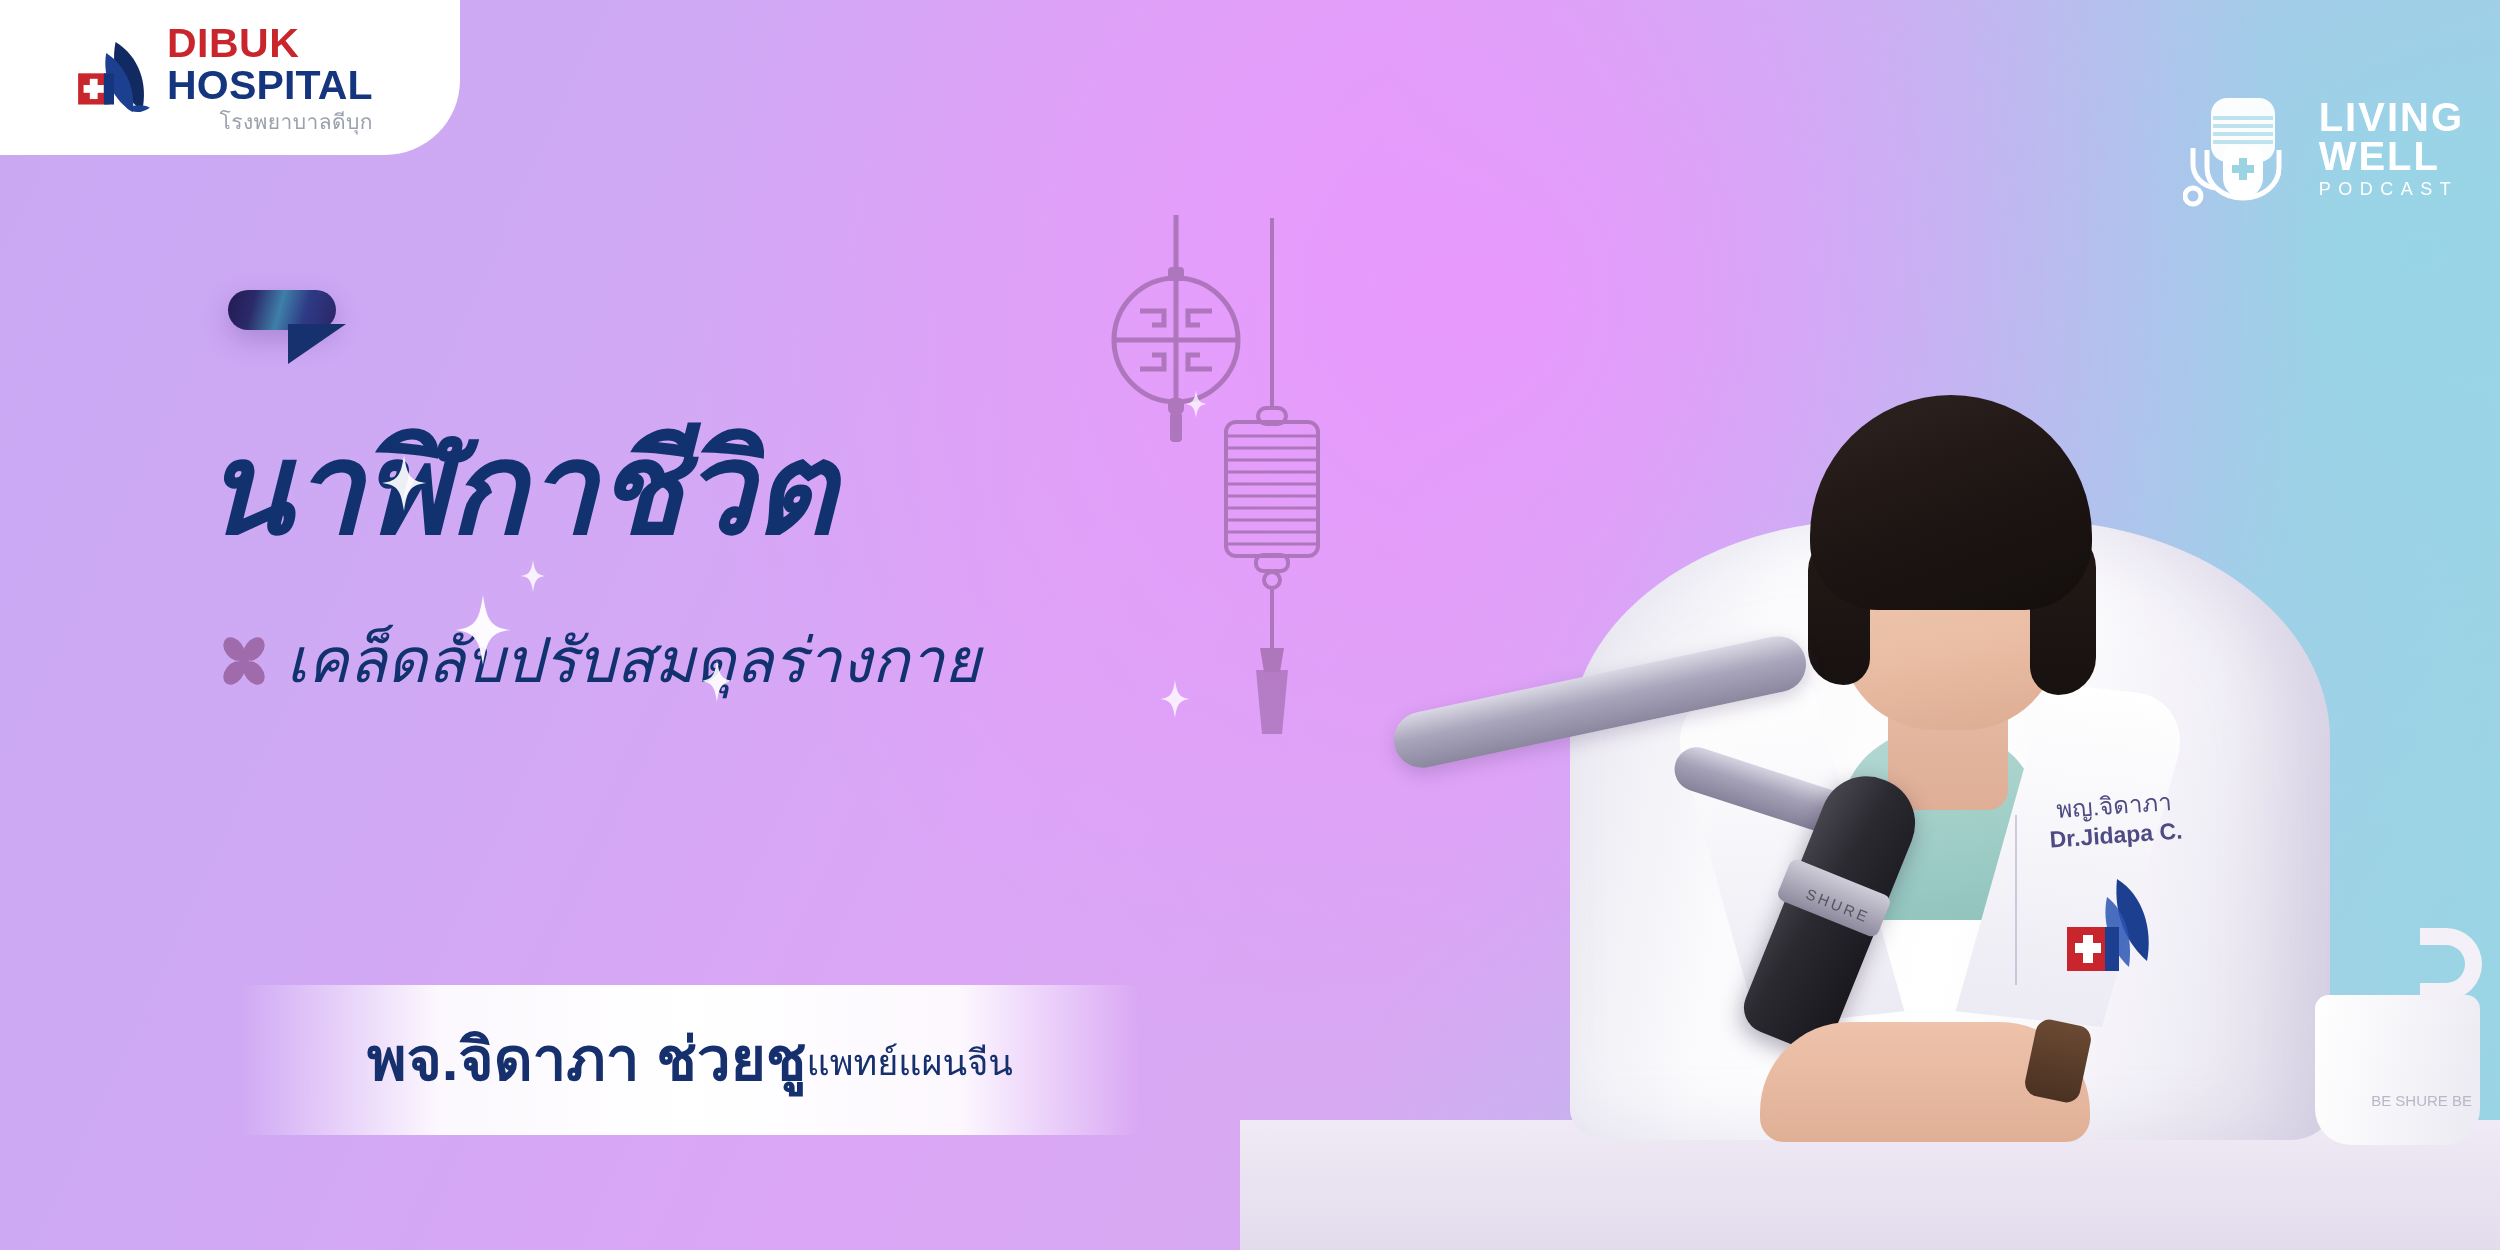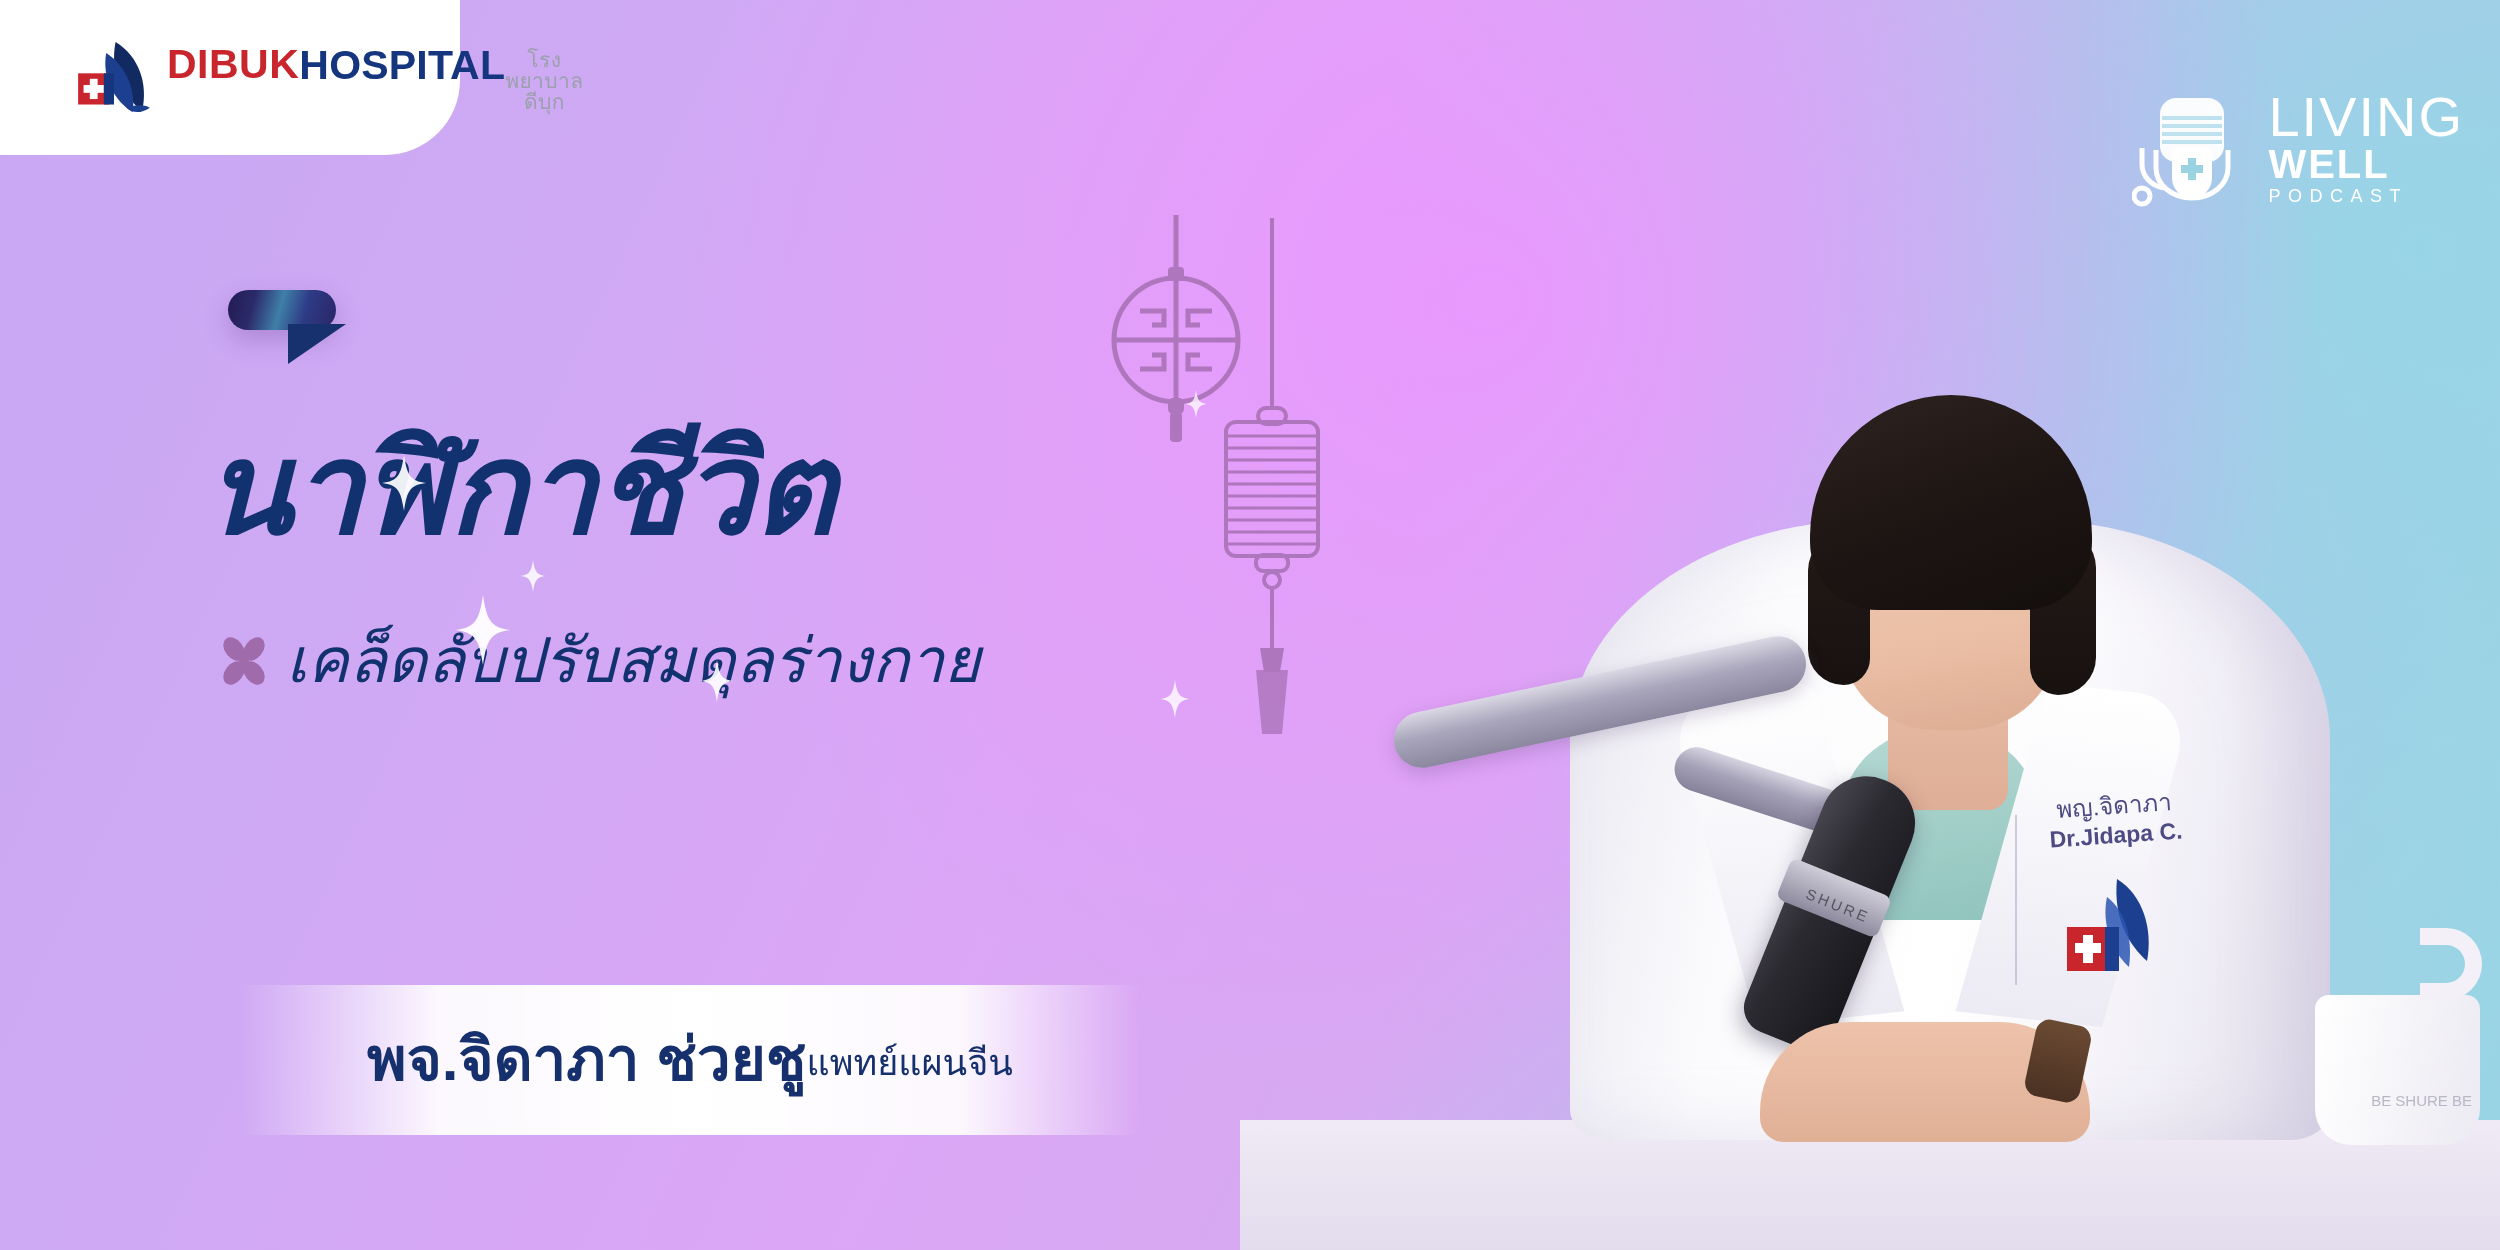--- a/index.html
+++ b/index.html
@@ -21,37 +21,37 @@
 
   
   .logo-plate {
     position:absolute; left:0; top:0; width:460px; height:155px;
     background:#ffffff;
     border-bottom-right-radius:75px;
     display:flex; align-items:center; padding-left:75px;
     z-index:30;
   }
   .logo-mark { width:78px; height:78px; position:relative; flex:0 0 auto; margin-right:14px; }
-  .logo-words { display:flex; flex-direction:row; line-height:1;text-align:center; }
+  .logo-words { display:flex; flex-direction:column; line-height:1; }
   .logo-dibuk {
     font-size:41px; font-weight:bold; color:#c9252d; letter-spacing:.5px;
   }
   .logo-hospital {
     font-size:41px; font-weight:bold; color:#15357e; letter-spacing:.2px; margin-top:1px;
   }
   .logo-thai {
     font-size:21px; color:#9aa0ac; margin-top:5px; letter-spacing:.4px; align-self:flex-end;
   }
 
   
   .podcast-logo {
     position:absolute; right:36px; top:88px; display:flex; align-items:center; gap:16px; z-index:25;
   }
   .podcast-words { display:flex; flex-direction:column; line-height:.97; color:#fff; }
-  .pw-living { font-size:56px; font-weight:normal; letter-spacing:2px; }
+  .pw-living { font-size:40px; font-weight:bold; letter-spacing:2px; }
   .pw-well   { font-size:40px; font-weight:bold; letter-spacing:2px; }
   .pw-podcast{ font-size:18px; letter-spacing:7.5px; margin-top:5px; }
 
   
   .badge-wrap { position:absolute; left:228px; top:290px; z-index:20; }
   .badge {
     position:relative;
     background:linear-gradient(105deg,#221a53 0%,#2b2a69 24%,#3f7fa8 48%,#2e3b86 70%,#2a2566 100%);
     border-radius:48px;
     padding:18px 54px 22px 54px;

